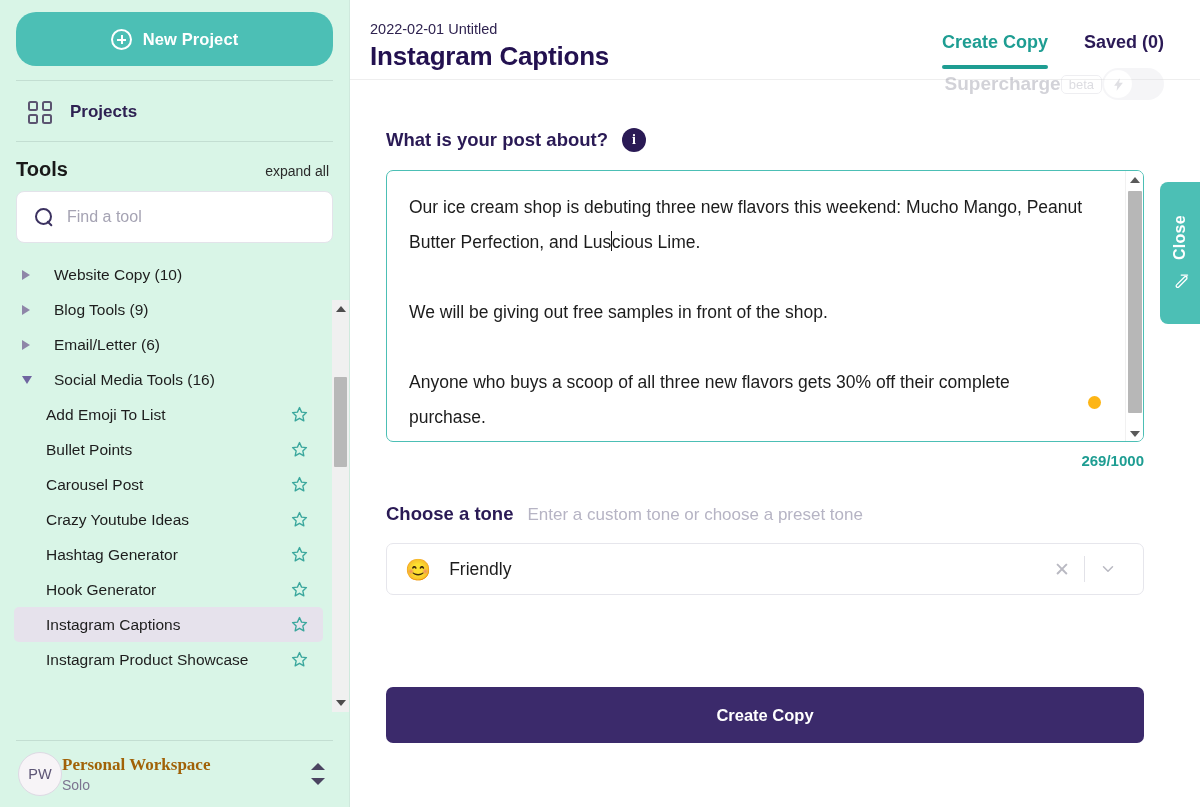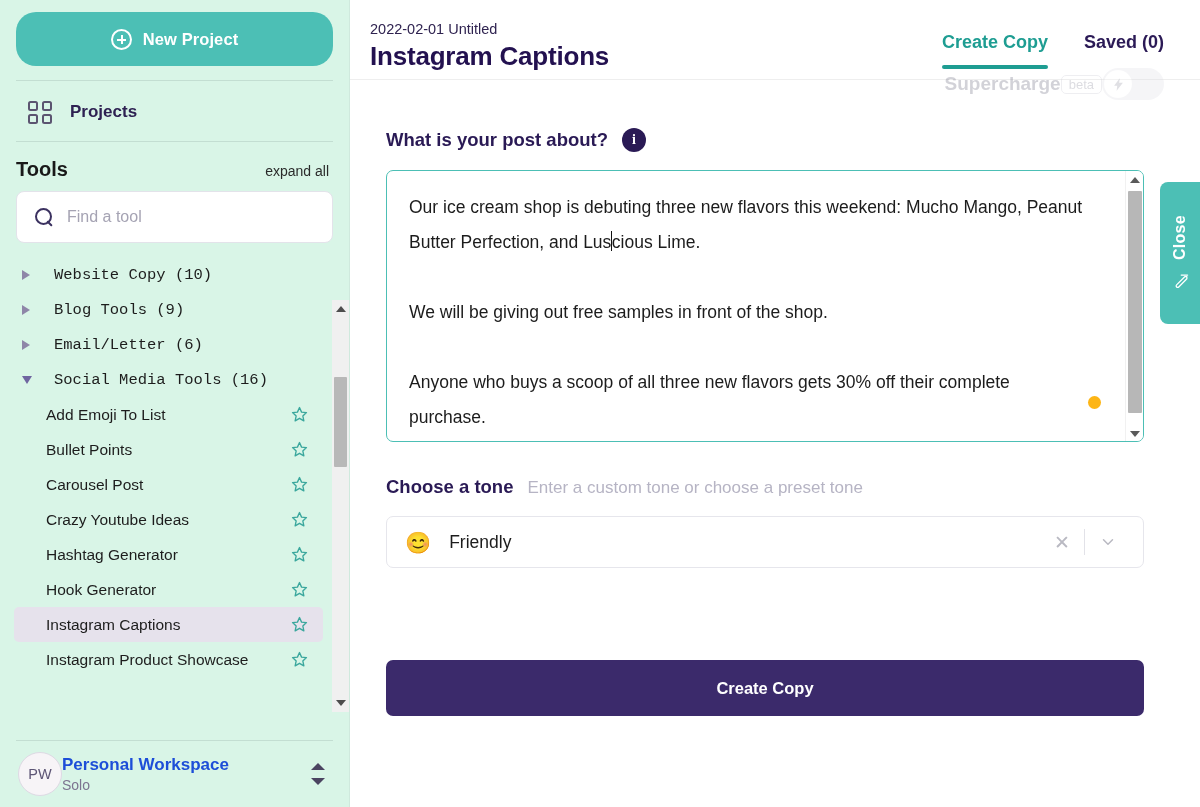--- a/index.html
+++ b/index.html
@@ -87,21 +87,21 @@
 
   .tools-scroll {
     margin-top: 14px;
     flex: 1 1 auto;
     overflow: hidden;
     position: relative;
     padding-right: 26px;
   }
   .cat-row {
     display: flex; align-items: center; gap: 0;
-    height: 35px; padding-left: 22px; cursor: pointer; font-family: Liberation Mono, monospace;
+    height: 35px; padding-left: 22px; cursor: pointer;
   }
   .caret {
     width: 22px; flex: none; display:flex; align-items:center; justify-content:flex-start;
   }
   .caret .tri-r {
     width: 0; height: 0;
     border-left: 8px solid #8e86a8;
     border-top: 5.5px solid transparent;
     border-bottom: 5.5px solid transparent;
   }
@@ -143,21 +143,21 @@
     padding: 0 20px 0 18px;
     cursor: pointer;
   }
   .avatar {
     width: 44px; height: 44px; border-radius: 50%;
     background: #f7f4f7; border: 1px solid #ded9e4;
     display: flex; align-items: center; justify-content: center;
     font-size: 14.5px; color: #5d5575; font-weight: 500; flex: none;
   }
   .ws-text { flex: 1 1 auto; }
-  .ws-name { font-size: 17px; font-weight: bold; color: #1d4ed8; line-height: 1.25; }
+  .ws-name { font-size: 17px; font-weight: bold; color: #a16207; line-height: 1.25; font-family: Liberation Serif, serif; }
   .ws-sub { font-size: 14px; color: #7c7490; line-height: 1.3; }
   .updown { width: 20px; height: 28px; position: relative; flex: none; }
   .updown i {
     position: absolute; left: 2px; width: 0; height: 0;
     border-left: 7px solid transparent; border-right: 7px solid transparent;
   }
   .updown i.u { top: 3px; border-bottom: 7px solid #4b4461; }
   .updown i.d { bottom: 3px; border-top: 7px solid #4b4461; }
 
   
@@ -458,20 +458,21 @@
 
 Anyone who buys a scoop of all three new flavors gets 30% off their complete purchase.</span></div>
         <div class="orange-dot"></div>
         <div class="ta-scroll">
           <span class="arrow-up"></span>
           <span class="ta-thumb"></span>
           <span class="arrow-dn"></span>
         </div>
       </div>
 
+      <div class="char-count">269/1000</div>
 
       <div class="tone-head">
         <span class="tone-label">Choose a tone</span>
         <span class="tone-hint">Enter a custom tone or choose a preset tone</span>
       </div>
 
       <div class="tone-select">
         <span class="tone-emoji">😊</span>
         <span class="tone-value">Friendly</span>
         <span class="clear-x">✕</span>

